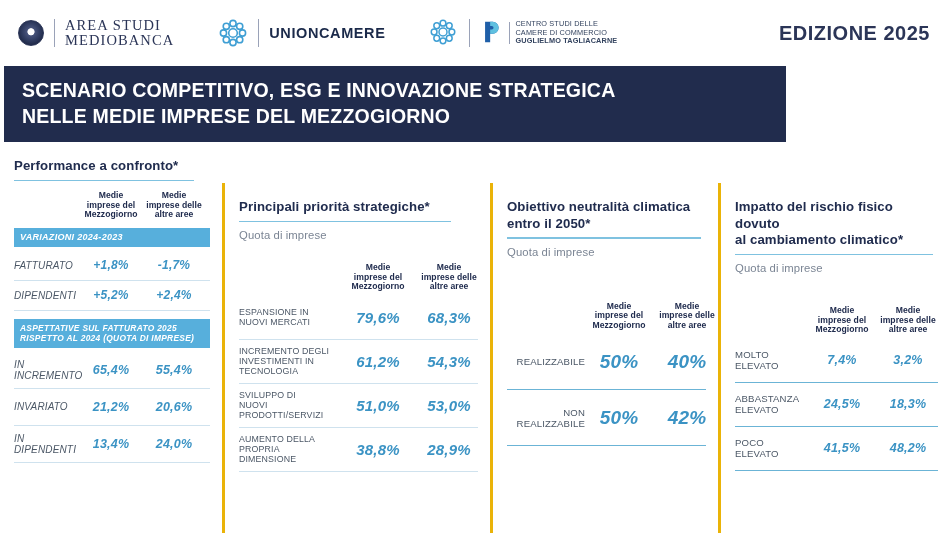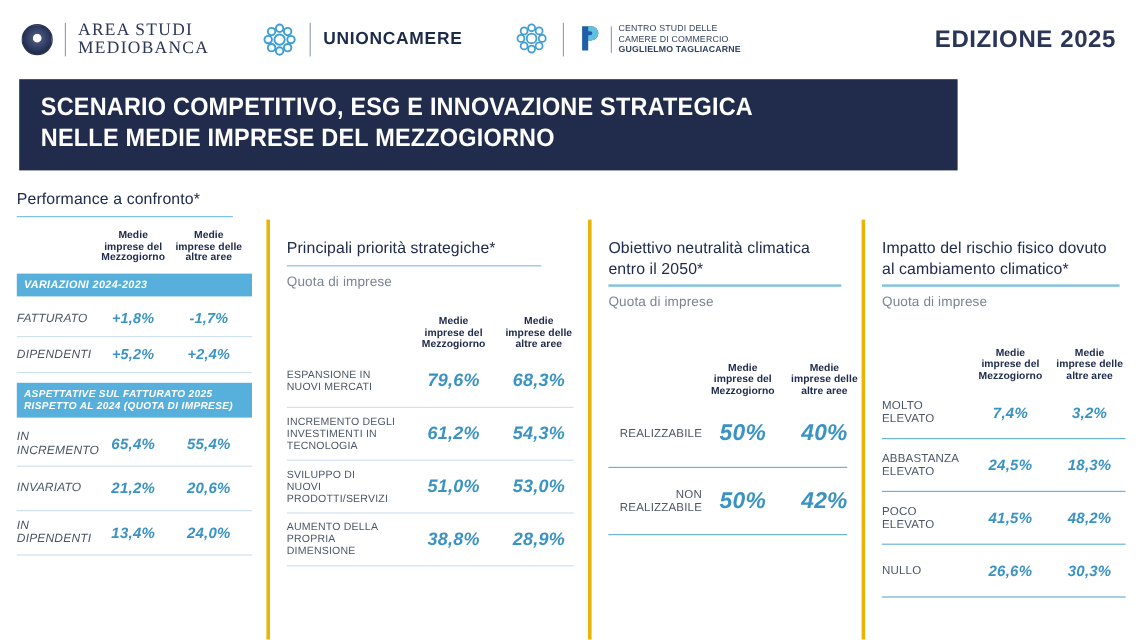--- a/index.html
+++ b/index.html
@@ -35,21 +35,21 @@
   .csc-mark { width:26px; height:30px; position:relative; flex:0 0 auto; }
   .csc-text { font-size:7.3px; color:#33435f; line-height:8.6px; letter-spacing:0.15px; }
   .csc-text .b { font-weight:bold; }
   .edizione {
     position:absolute; right:20px; top:22px;
     font-size:20px; font-weight:bold; color:#2b3557; letter-spacing:0.5px;
   }
 
   
   .banner {
-    position:absolute; left:16px; top:66px; width:782px; height:76px;
+    position:absolute; left:4px; top:66px; width:782px; height:76px;
     background:#212c4d;
     padding:11px 0 0 18px;
   }
   .banner .ln {
     color:#ffffff; font-size:21px; font-weight:bold;
     letter-spacing:0.2px; line-height:26px;
     transform: scaleX(0.93); transform-origin: left center;
   }
 
   
@@ -58,21 +58,21 @@
     display:flex;
   }
   .col { position:relative; height:100%; padding:16px 12px 0 14px; }
   .col + .col { border-left:3px solid #eab308;margin-top:41px; }
   .col1 { width:222px; }
   .col2 { width:268px; }
   .col3 { width:228px; }
   .col4 { width:232px; }
 
   .col-title {
-    color:#202c4e; font-size:13.2px; font-weight:normal;
+    color:#202c4e; font-size:13.2px; font-weight:bold;
     line-height:16.5px; letter-spacing:0.1px;
   }
   .title-rule { height:1.5px; background:#7fc2e0; margin-top:5px; }
   .col1 .title-rule { width:180px; }
   .col2 .title-rule { width:212px; }
   .col3 .title-rule { width:194px; }
   .col4 .title-rule { width:198px; }
   .subtitle { color:#7b8594; font-size:11.3px; margin-top:7px; letter-spacing:0.1px; }
 
   .heads { display:flex; margin-top:10px; }
@@ -377,22 +377,17 @@
         <div class="row">
           <div class="rl ml">ABBASTANZA<br>ELEVATO</div>
           <div class="v">24,5%</div>
           <div class="v">18,3%</div>
         </div>
         <div class="row">
           <div class="rl ml">POCO<br>ELEVATO</div>
           <div class="v">41,5%</div>
           <div class="v">48,2%</div>
         </div>
-        <div class="row">
-          <div class="rl ml">NULLO</div>
-          <div class="v">26,6%</div>
-          <div class="v">30,3%</div>
-        </div>
       </div>
     </div>
 
   </div>
 </div>
 
 </body></html>

